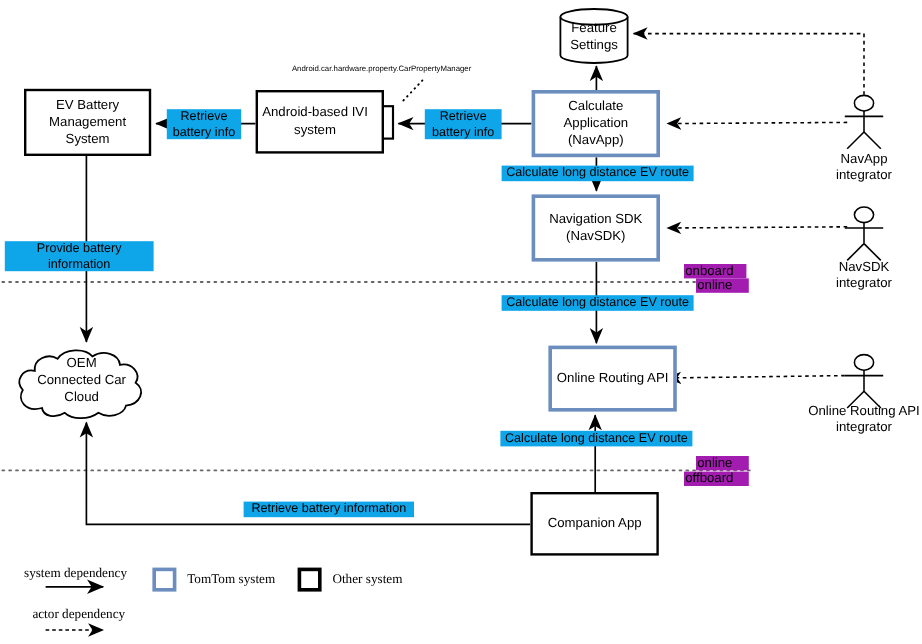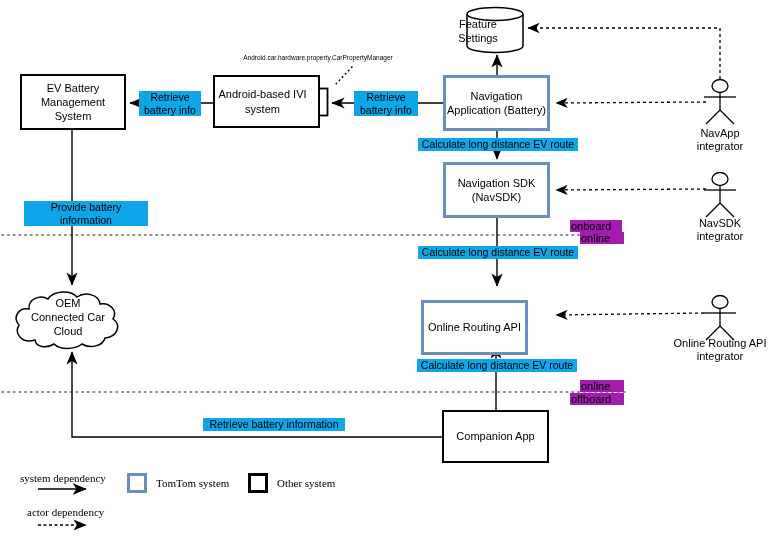--- a/index.html
+++ b/index.html
@@ -110,47 +110,47 @@
     </g>
 
     <line x1="38" y1="489" x2="86" y2="489" stroke="#000" stroke-width="1.5" marker-end="url(#arr)"></line>
     <line x1="38" y1="525" x2="86" y2="525" stroke="#000" stroke-width="1.4" stroke-dasharray="3,2.5" marker-end="url(#arr)"></line>
   </svg>
 
   <div class="node other-sys" style="left:20px;top:74px;width:106px;height:56px;">EV Battery Management System</div>
 
   <div class="node other-sys" style="left:213px;top:75px;width:107px;height:53px;padding-right:8px;">Android-based IVI system</div>
 
-  <div class="node tomtom-sys" style="left:443px;top:75px;width:107px;height:56px;">Navigation Application (Battery)</div>
+  <div class="node tomtom-sys" style="left:443px;top:75px;width:107px;height:56px;">Calculate Application (NavApp)</div>
 
   <div class="node tomtom-sys" style="left:443px;top:162px;width:107px;height:56px;">Navigation SDK (NavSDK)</div>
 
-  <div class="node tomtom-sys" style="left:421px;top:288px;width:107px;height:55px;margin-top:12px;">Online Routing API</div>
+  <div class="node tomtom-sys" style="left:457px;top:288px;width:107px;height:55px;">Online Routing API</div>
 
   <div class="node other-sys" style="left:442px;top:410px;width:107px;height:53px;text-align:center;">Companion App</div>
 
-  <div class="shape-label" style="left:450px;top:18px;width:56px;height:28px;">Feature Settings</div>
+  <div class="shape-label" style="left:467px;top:18px;width:56px;height:28px;">Feature Settings</div>
 
   <div class="shape-label pre" style="left:23px;top:294px;width:90px;height:48px;">OEM
 Connected Car
 Cloud</div>
 
   <div class="edge-label" style="left:139px;top:91px;width:60px;">Retrieve battery info</div>
 
   <div class="edge-label" style="left:354px;top:91px;width:62px;">Retrieve battery info</div>
 
   <div class="tiny-label" style="left:230px;top:54px;width:176px;">Android.car.hardware.property.CarPropertyManager</div>
 
   <div class="edge-label" style="left:418px;top:138px;width:158px;">Calculate long distance EV route</div>
 
   <div class="edge-label" style="left:418px;top:246px;width:158px;">Calculate long distance EV route</div>
 
   <div class="edge-label" style="left:417px;top:359px;width:158px;">Calculate long distance EV route</div>
 
-  <div class="edge-label" style="left:24px;top:201px;width:122px;">Provide battery information</div>
+  <div class="edge-label" style="left:4px;top:201px;width:122px;">Provide battery information</div>
 
   <div class="edge-label" style="left:203px;top:418px;width:140px;">Retrieve battery information</div>
 
   <div class="zone-label" style="left:570px;top:220px;width:50px;">onboard</div>
   <div class="zone-label" style="left:580px;top:232px;width:42px;">online</div>
   <div class="zone-label" style="left:580px;top:380px;width:42px;">online</div>
   <div class="zone-label" style="left:570px;top:393px;width:52px;">offboard</div>
 
   <div class="actor-label" style="left:685px;top:127px;width:70px;">NavApp integrator</div>
   <div class="actor-label" style="left:685px;top:217px;width:70px;">NavSDK integrator</div>

